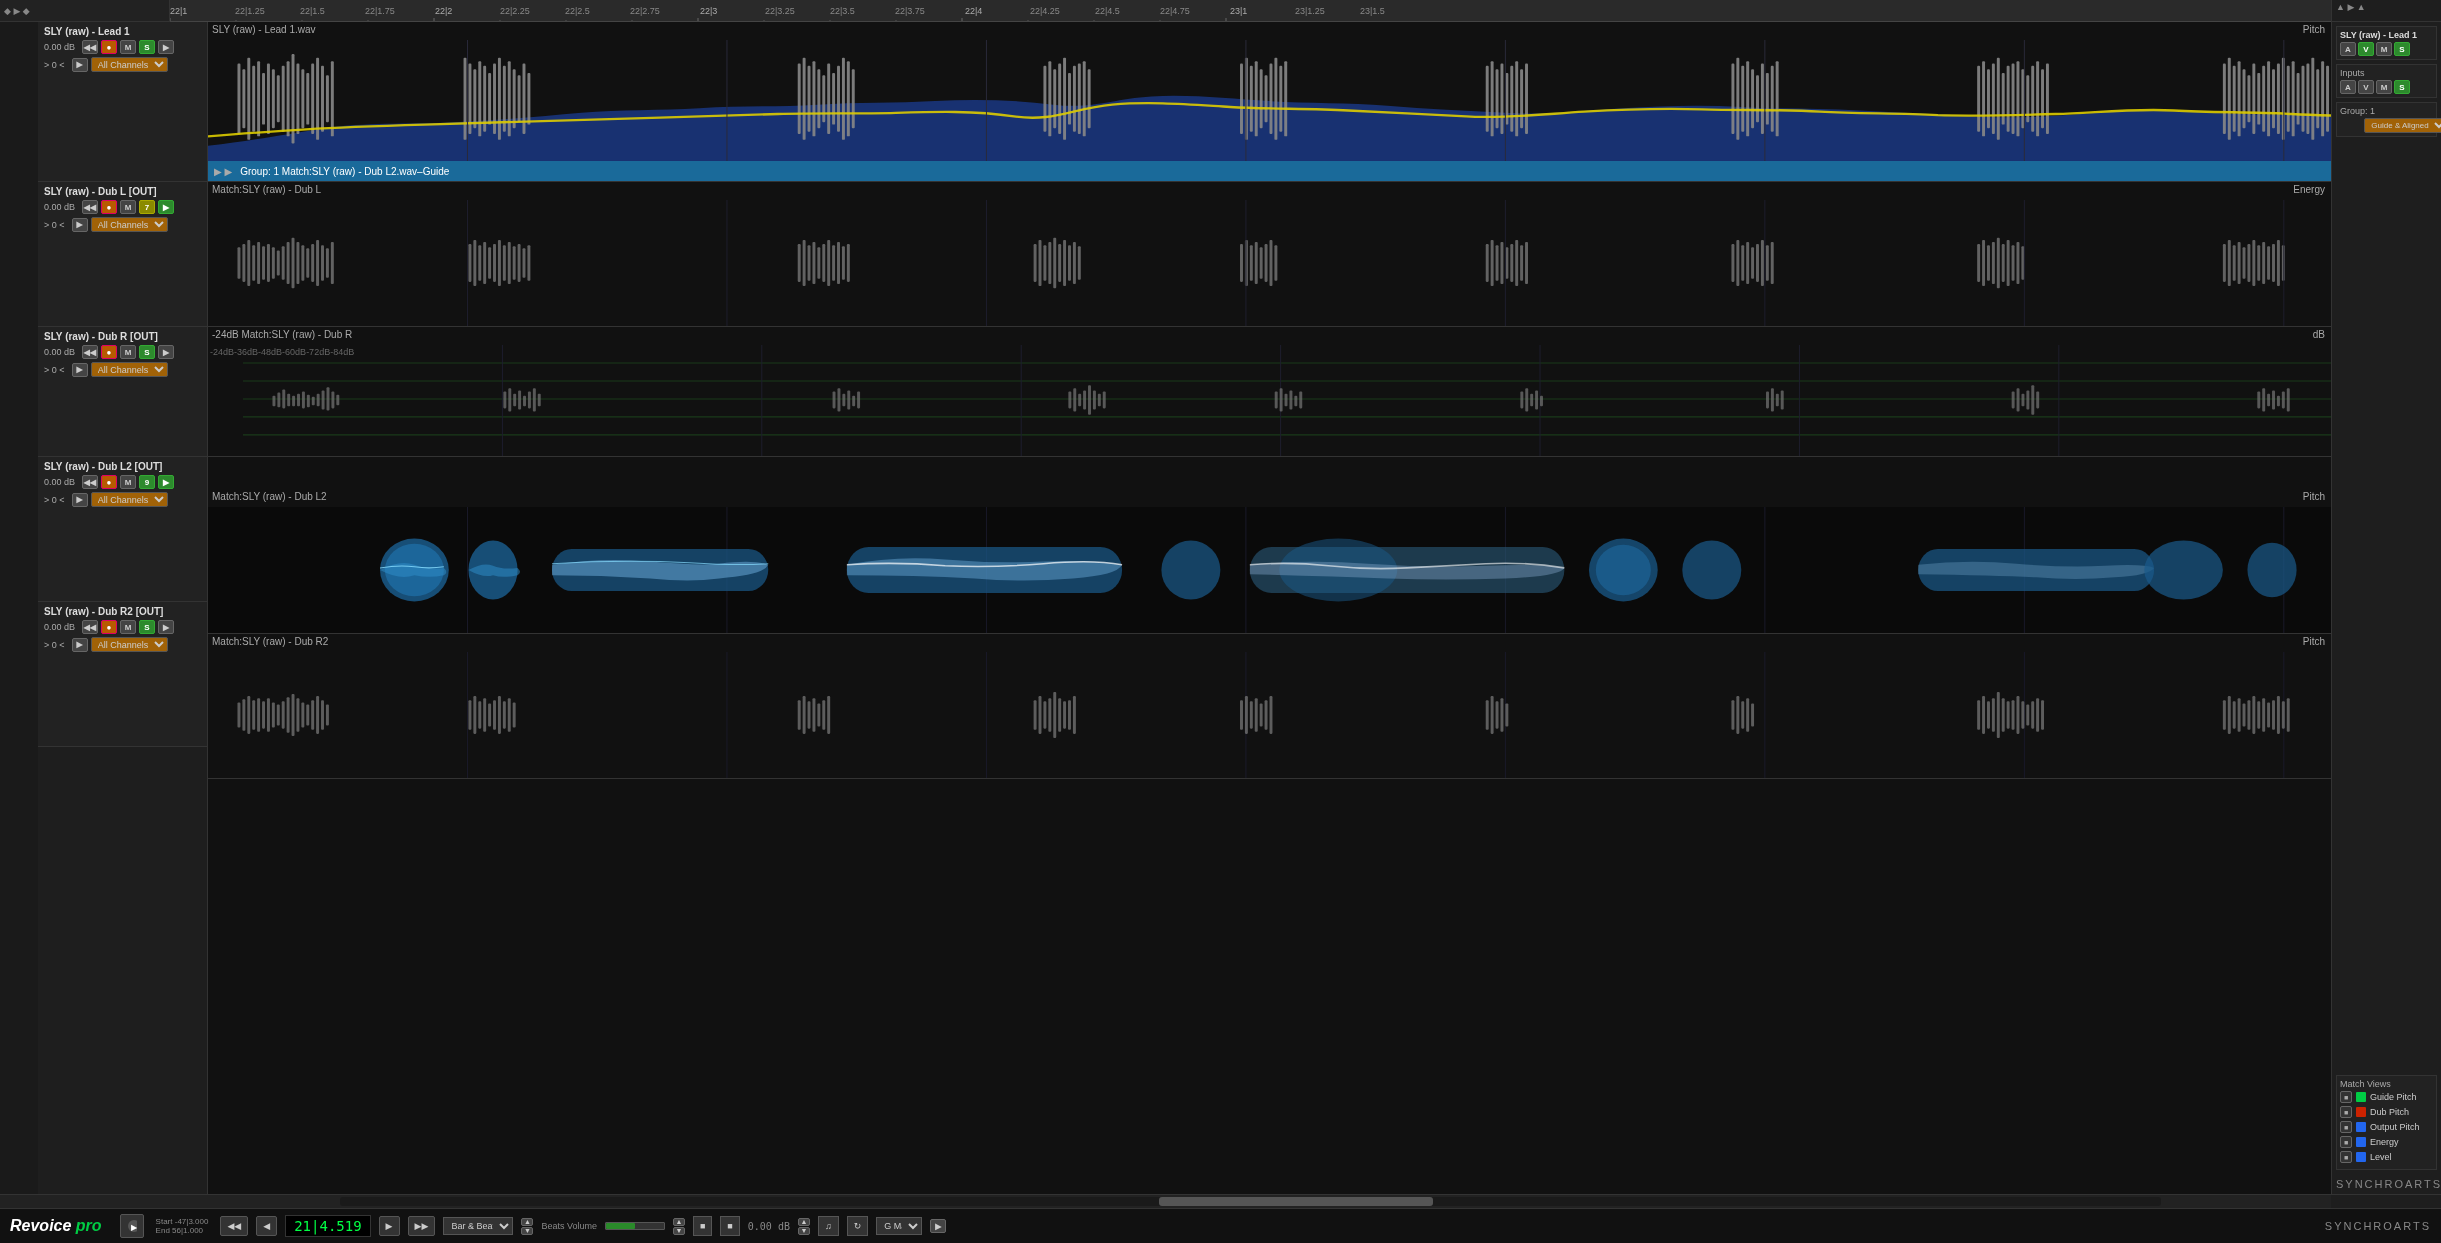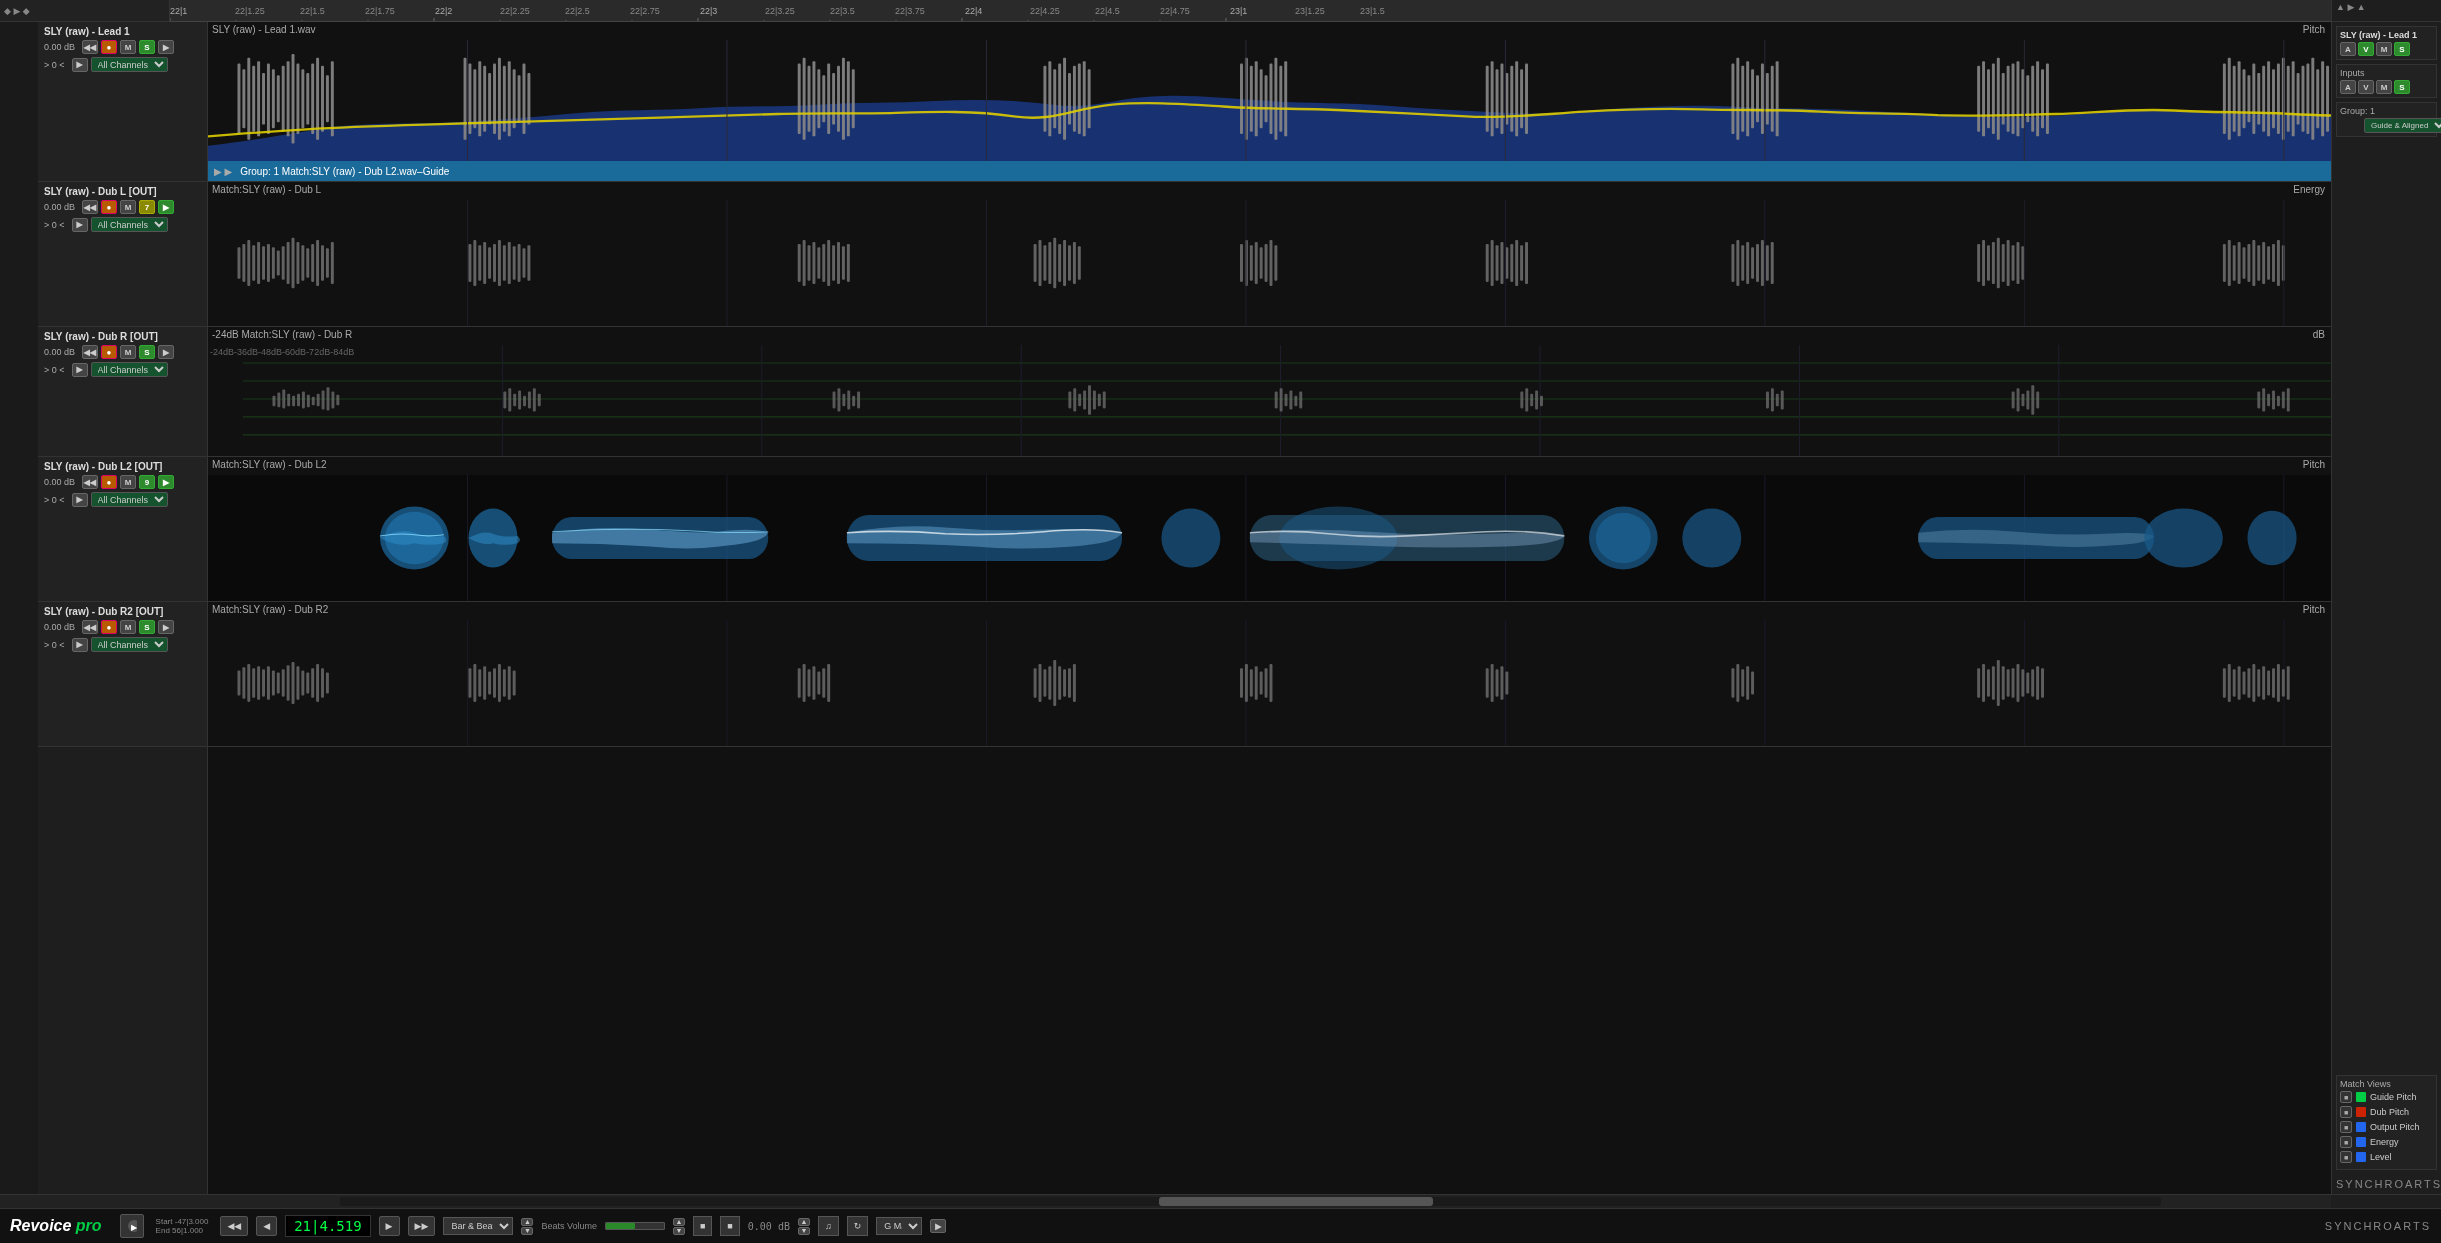--- a/index.html
+++ b/index.html
@@ -76,27 +76,28 @@
       font-weight: bold;
       flex-shrink: 0;
     }
 
     .btn-green { background: #2d8a2d; color: #fff; border-color: #3a3; }
     .btn-orange { background: #b85a00; color: #fff; border-color: #d06; }
     .btn-yellow { background: #8a8a00; color: #fff; border-color: #aa0; }
     .btn-gray { background: #444; color: #ccc; border-color: #666; }
 
     .channels-select {
-      background: #14532d;
+      background: #a16207;
       color: #ccc;
       border: 1px solid #555;
       border-radius: 2px;
       font-size: 9px;
       height: 15px;
       padding: 0 2px;
+      text-align: center;
     }
 
     
     .tracks-content {
       flex: 1;
       display: flex;
       flex-direction: column;
       overflow: hidden;
       background: #111;
     }
@@ -900,21 +901,21 @@
             <rect x="2060" y="46" width="3" height="12" rx="1"></rect>
             <rect x="2065" y="43" width="3" height="18" rx="1"></rect>
             <rect x="2070" y="48" width="3" height="10" rx="1"></rect>
             <rect x="2075" y="44" width="3" height="16" rx="1"></rect>
             <rect x="2080" y="41" width="3" height="22" rx="1"></rect>
           </g>
         </svg>
       </div>
     </div>
 
-    <div class="track-lane" style="height:145px;">
+    <div class="track-lane" style="height:145px;margin-top:32px;">
       <div class="track-label-top">Match:SLY (raw) - Dub L2</div>
       <div class="track-label-right">Pitch</div>
       <div class="waveform-area">
         <svg class="waveform-svg" preserveAspectRatio="none" viewBox="0 0 2160 120">
           <rect width="2160" height="120" fill="#0a0a0a"></rect>
 
           <line x1="264" y1="0" x2="264" y2="120" stroke="#1a1a2a" stroke-width="1"></line>
           <line x1="528" y1="0" x2="528" y2="120" stroke="#1a1a2a" stroke-width="1"></line>
           <line x1="792" y1="0" x2="792" y2="120" stroke="#1a1a2a" stroke-width="1"></line>
           <line x1="1056" y1="0" x2="1056" y2="120" stroke="#1a1a2a" stroke-width="1"></line>

